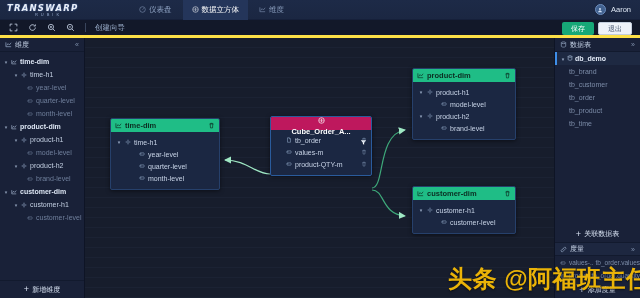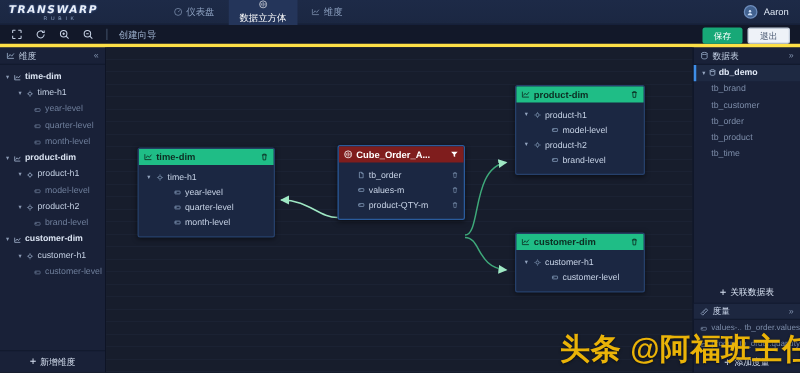--- a/index.html
+++ b/index.html
@@ -26,21 +26,21 @@
   }
   .logo .lg2 {
     font-size:4px; letter-spacing:3px; color:#93a9cc; text-align:center;
     margin-top:-1px; padding-right:8px;
   }
   .nav-tabs { display:flex; align-items:flex-start; height:20px; gap:2px; }
   .nav-tab {
     display:flex; align-items:center; gap:3px; height:20px; padding:0 9px;
     color:#8ea2c2; font-size:7.5px; cursor:pointer;
   }
-  .nav-tab.active { color:#ffffff; background:#24355a;flex-direction:column; }
+  .nav-tab.active { color:#ffffff; background:#24355a; }
   .nav-tab .ic { width:7px; height:7px; display:block; opacity:.85; }
   .nav-right { margin-left:auto; display:flex; align-items:center; gap:5px; padding-right:9px; }
   .avatar {
     width:11px; height:11px; border-radius:50%;
     background:#41618f; border:1px solid #6d8dbd;
     display:flex; align-items:center; justify-content:center;
   }
   .avatar svg { width:6px; height:6px; }
   .uname { color:#dde6f3; font-size:7.5px; }
 
@@ -99,21 +99,21 @@
 
   
   .node { position:absolute; border-radius:2px; overflow:hidden;
           box-shadow:0 1px 4px rgba(0,0,0,.5); }
   .node-dim { background:#1b2742; border:1px solid #26406b; }
   .nhead {
     height:13px; display:flex; align-items:center; gap:3px; padding:0 4px;
     font-size:7.5px; font-weight:bold;
   }
   .nhead-green { background:#1fbd86; color:#0c2d22; }
-  .nhead-blue  { background:#7f1d1d; color:#ffffff; }
+  .nhead-blue  { background:#be185d; color:#ffffff;flex-direction:column; }
   .nhead .hic { width:7px; height:7px; display:flex; align-items:center; }
   .nhead .hic svg { width:7px; height:7px; }
   .nhead .hact { margin-left:auto; cursor:pointer; display:flex; }
   .nhead .hact svg { width:7px; height:7px; }
   .nbody { padding:4px 4px 5px 4px; }
   .nrow { display:flex; align-items:center; height:12px; font-size:7px; color:#c7d3e6; }
   .nrow .chev { width:8px; text-align:center; color:#93a4bf; font-size:5px; }
   .nrow .ric { width:9px; display:flex; align-items:center; justify-content:center; }
   .nrow .ric svg { width:6px; height:6px; }
   .nrow .rlbl { padding-left:2px; }

